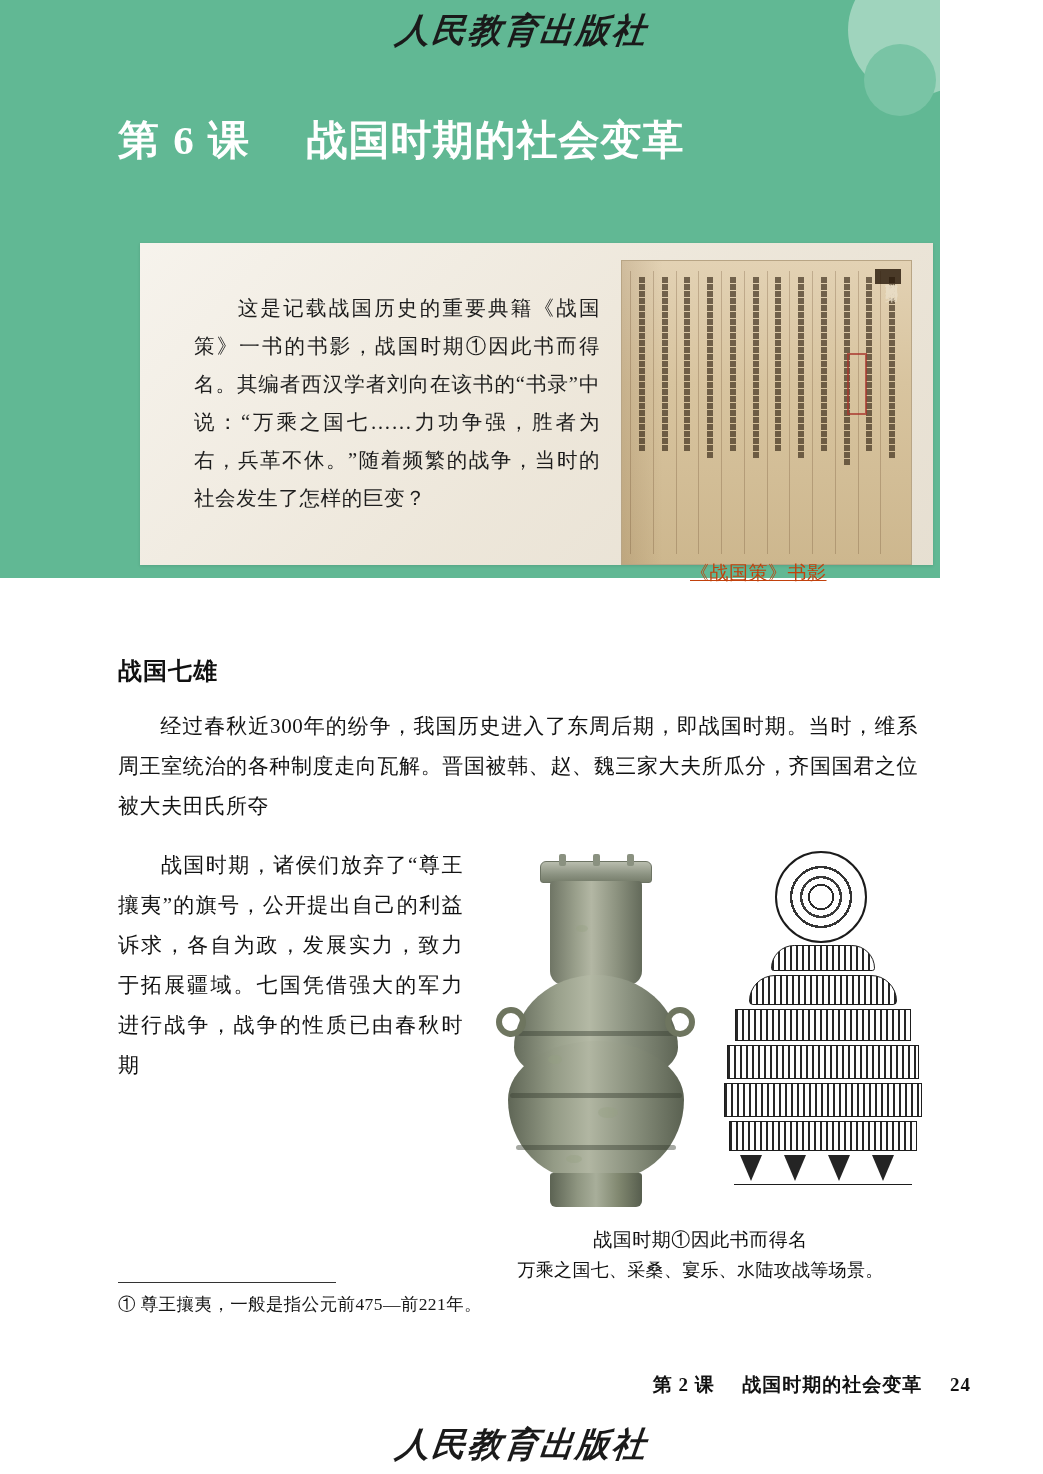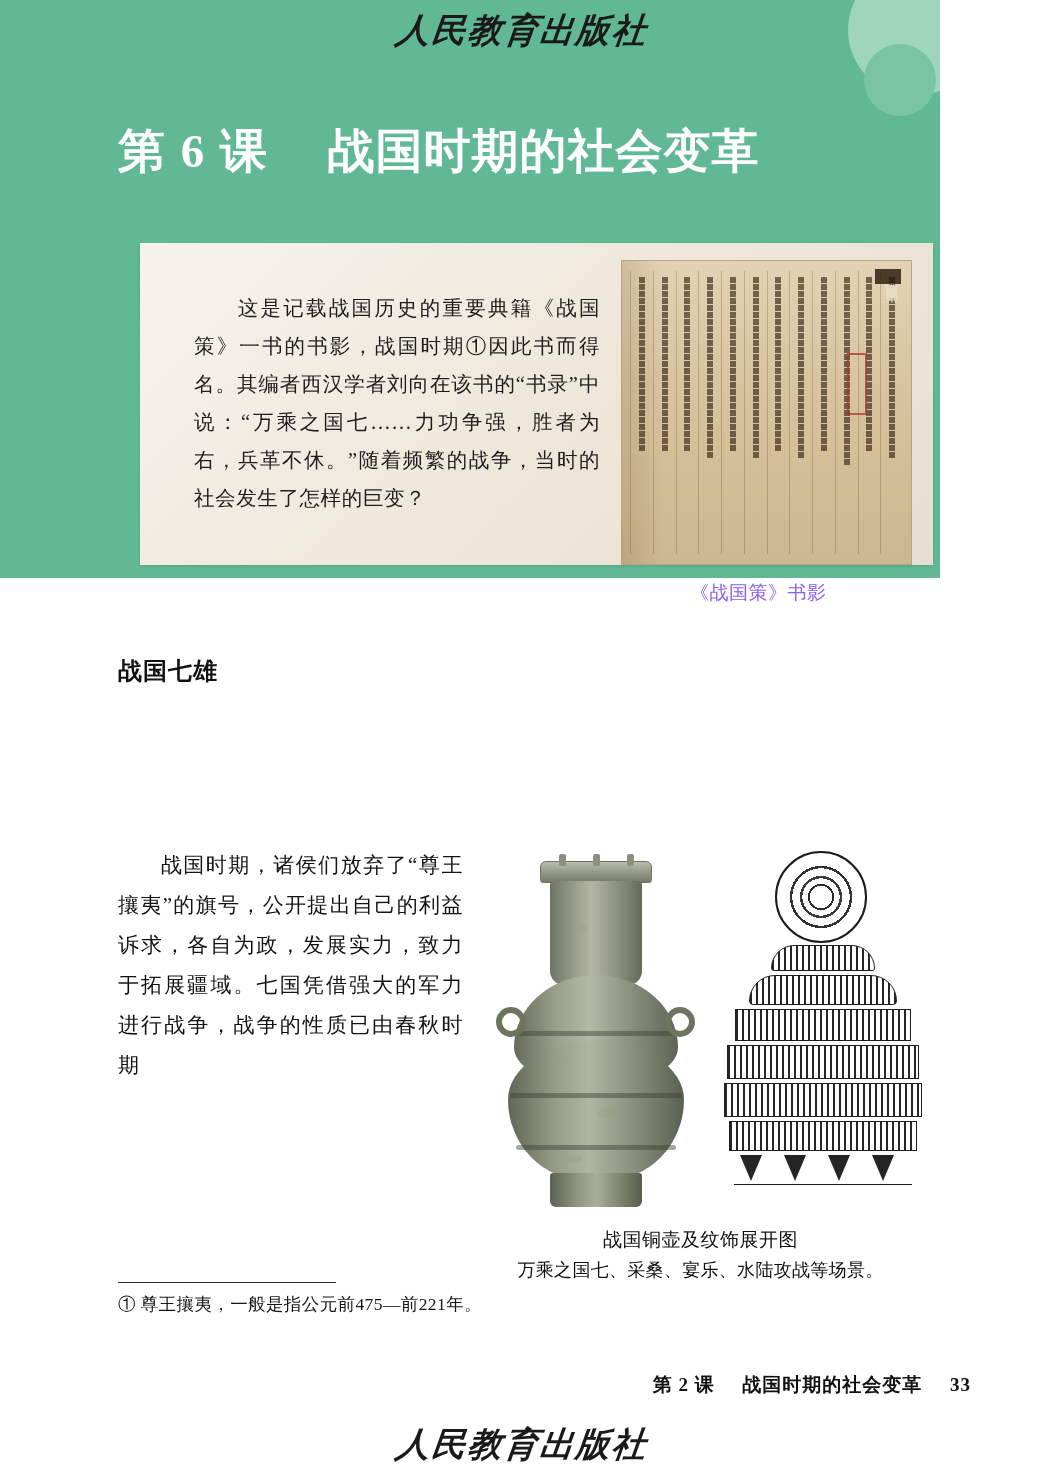--- a/index.html
+++ b/index.html
@@ -56,23 +56,23 @@
   }
   .deco-circle-b {
     position: absolute;
     top: 44px; right: 4px;
     width: 72px; height: 72px;
     border-radius: 50%;
     background: #79c4a5;
   }
   .lesson-title {
     position: absolute;
-    top: 120px; left: 118px;
+    top: 113px; left: 118px;
     color: #ffffff;
-    font-size: 47px;
+    font-size: 41px;
     font-weight: bold;
     letter-spacing: 1px;
     white-space: nowrap;
   }
   .lesson-title .num { margin: 0 2px; }
   .lesson-title .gap { display: inline-block; width: 34px; }
 
   
   .header-band-lower {
     position: absolute;
@@ -158,24 +158,25 @@
   }
   .book-red-seal {
     position: absolute;
     top: 92px; right: 44px;
     width: 20px; height: 62px;
     border: 2px solid #a8362c;
     opacity: 0.75;
   }
   .intro-caption {
     position: absolute;
-    top: 580px; left: 690px;
+    top: 560px; left: 690px;
     font-size: 19px;
-    color: #8b5cf6;
+    color: #c2410c;
     letter-spacing: 0.5px;
+    text-decoration: underline;
   }
 
   
   .section-heading {
     position: absolute;
     top: 655px; left: 118px;
     font-size: 24px;
     font-weight: bold;
     color: #111;
     letter-spacing: 1px;
@@ -778,20 +779,23 @@
         <div class="book-title-col">戰國策西周卷第</div>
         <div class="book-red-seal"></div>
       </div>
     </div>
   </div>
 
   <div class="intro-caption">《战国策》书影</div>
 
   <div class="section-heading">战国七雄</div>
 
+  <div class="body-col">
+    <p><span class="indent"></span><span>经过春秋近300年的纷争，我国历史进入了东周后期，即战国时期。当时，维系周王室统治的各种制度走向瓦解。晋国被韩、赵、魏三家大夫所瓜分，齐国国君之位被大夫田氏所夺</span></p>
+  </div>
 
   <div class="para-narrow-wrap">
     <p><span class="indent"></span><span>战国时期，诸侯们放弃了“尊王攘夷”的旗号，公开提出自己的利益诉求，各自为政，发展实力，致力于拓展疆域。七国凭借强大的军力进行战争，战争的性质已由春秋时期</span></p>
   </div>
 
   <div class="figure-block">
     <div class="figure-images">
 
       <div class="hu">
         <div class="hu-lid">
@@ -826,31 +830,31 @@
           <div class="rub-skirt">
             <span class="rub-tri" style="left:6px;"></span>
             <span class="rub-tri" style="left:50px;"></span>
             <span class="rub-tri" style="left:94px;"></span>
             <span class="rub-tri" style="left:138px;"></span>
           </div>
         </div>
       </div>
 
     </div>
-    <div class="figure-caption-1">战国铜壶及纹饰展开图</div>
+    <div class="figure-caption-1">战国时期①因此书而得名</div>
     <div class="figure-caption-2">万乘之国七、采桑、宴乐、水陆攻战等场景。</div>
   </div>
 
   <div class="footnote-rule"></div>
   <div class="footnote">① 尊王攘夷，一般是指公元前475—前221年。</div>
 
   <div class="footer-running">
     <span>第 2 课</span>
     <span class="gap"></span>
     <span>战国时期的社会变革</span>
-    <span class="pagenum">33</span>
+    <span class="pagenum">24</span>
   </div>
 
   <div class="publisher-bottom">
     <span class="publisher-mark">人民教育出版社</span>
   </div>
 
 </div>
 
 </body></html>

